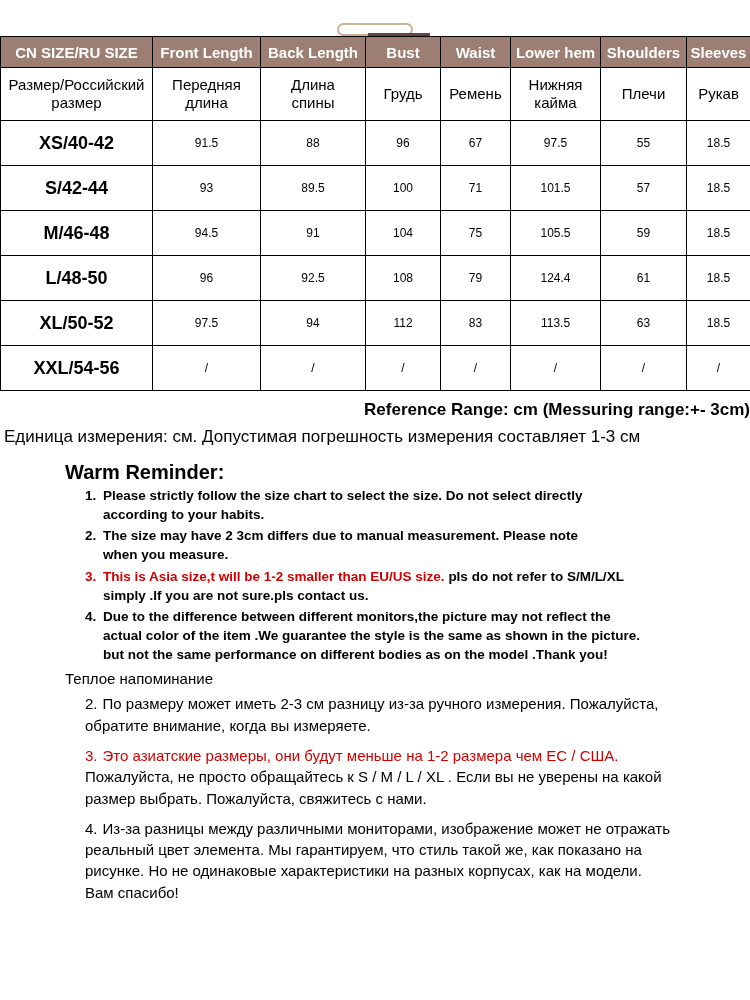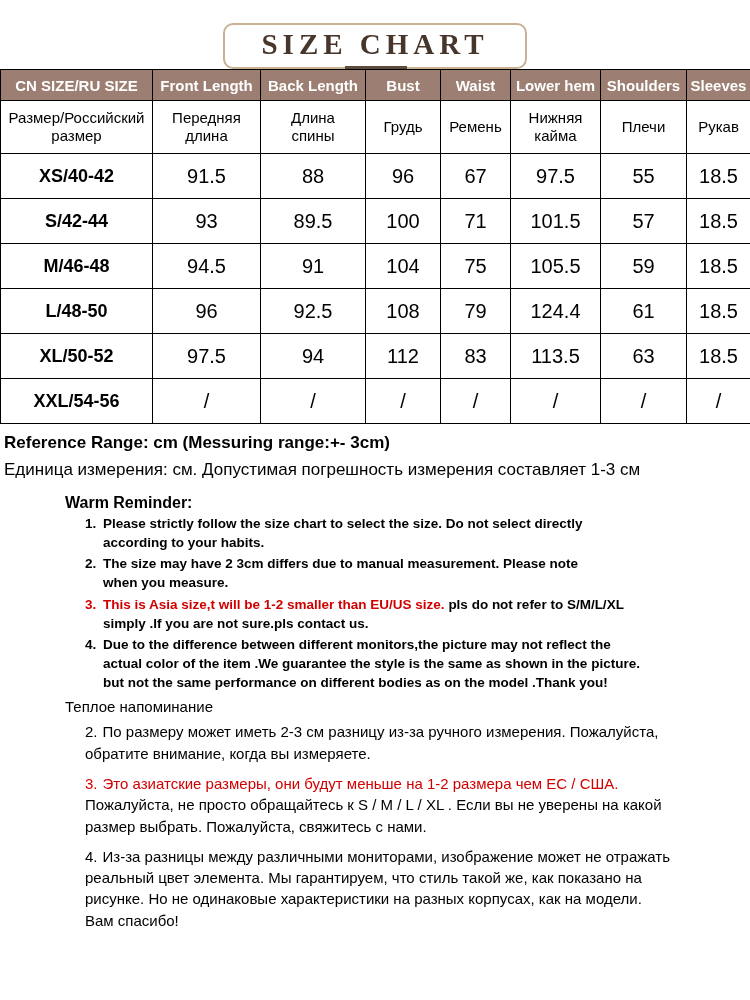--- a/index.html
+++ b/index.html
@@ -57,28 +57,28 @@
     font-weight: 700;
     height: 30px;
   }
   .size-table tr.head-ru th {
     font-size: 15px;
     font-weight: 400;
     height: 52px;
     line-height: 1.2;
     white-space: pre-line;
   }
-  .size-table tbody td { height: 44px; font-size: 20px; }
+  .size-table tbody td { height: 44px; font-size: 12px; }
   .size-table tbody td.size { font-size: 18px; font-weight: 700; }
 
   
-  .ref-en { margin: 9px 0 0 4px; font-size: 17px; font-weight: 700; }
+  .ref-en { margin: 9px 0 0 4px; font-size: 17px; font-weight: 700; text-align: right; }
   .ref-ru { margin: 7px 0 5px 4px; font-size: 17px; }
 
-  .warm-title-en { margin: 14px 0 2px 65px; font-size: 16px; font-weight: 700; }
+  .warm-title-en { margin: 14px 0 2px 65px; font-size: 20px; font-weight: 700; }
   .item-en {
     display: flex;
     margin: 0 0 2px 85px;
     font-size: 13.5px;
     font-weight: 700;
     line-height: 1.42;
   }
   .item-en .num { flex: 0 0 18px; }
   .item-en .body { flex: 1 1 auto; }
 
@@ -88,21 +88,20 @@
 
   .red { color: var(--warning-red, #d10000); }
 </style>
 </head>
 <body>
 
 <div class="page">
 
   <div class="title-wrap">
     <div class="title-box">
-      <span class="title-text">SIZE CHART</span>
       <span class="title-underline"></span>
     </div>
   </div>
 
   <table class="size-table">
     <colgroup>
       <col style="width:152px">
         <col style="width:108px">
         <col style="width:105px">
         <col style="width:75px">

